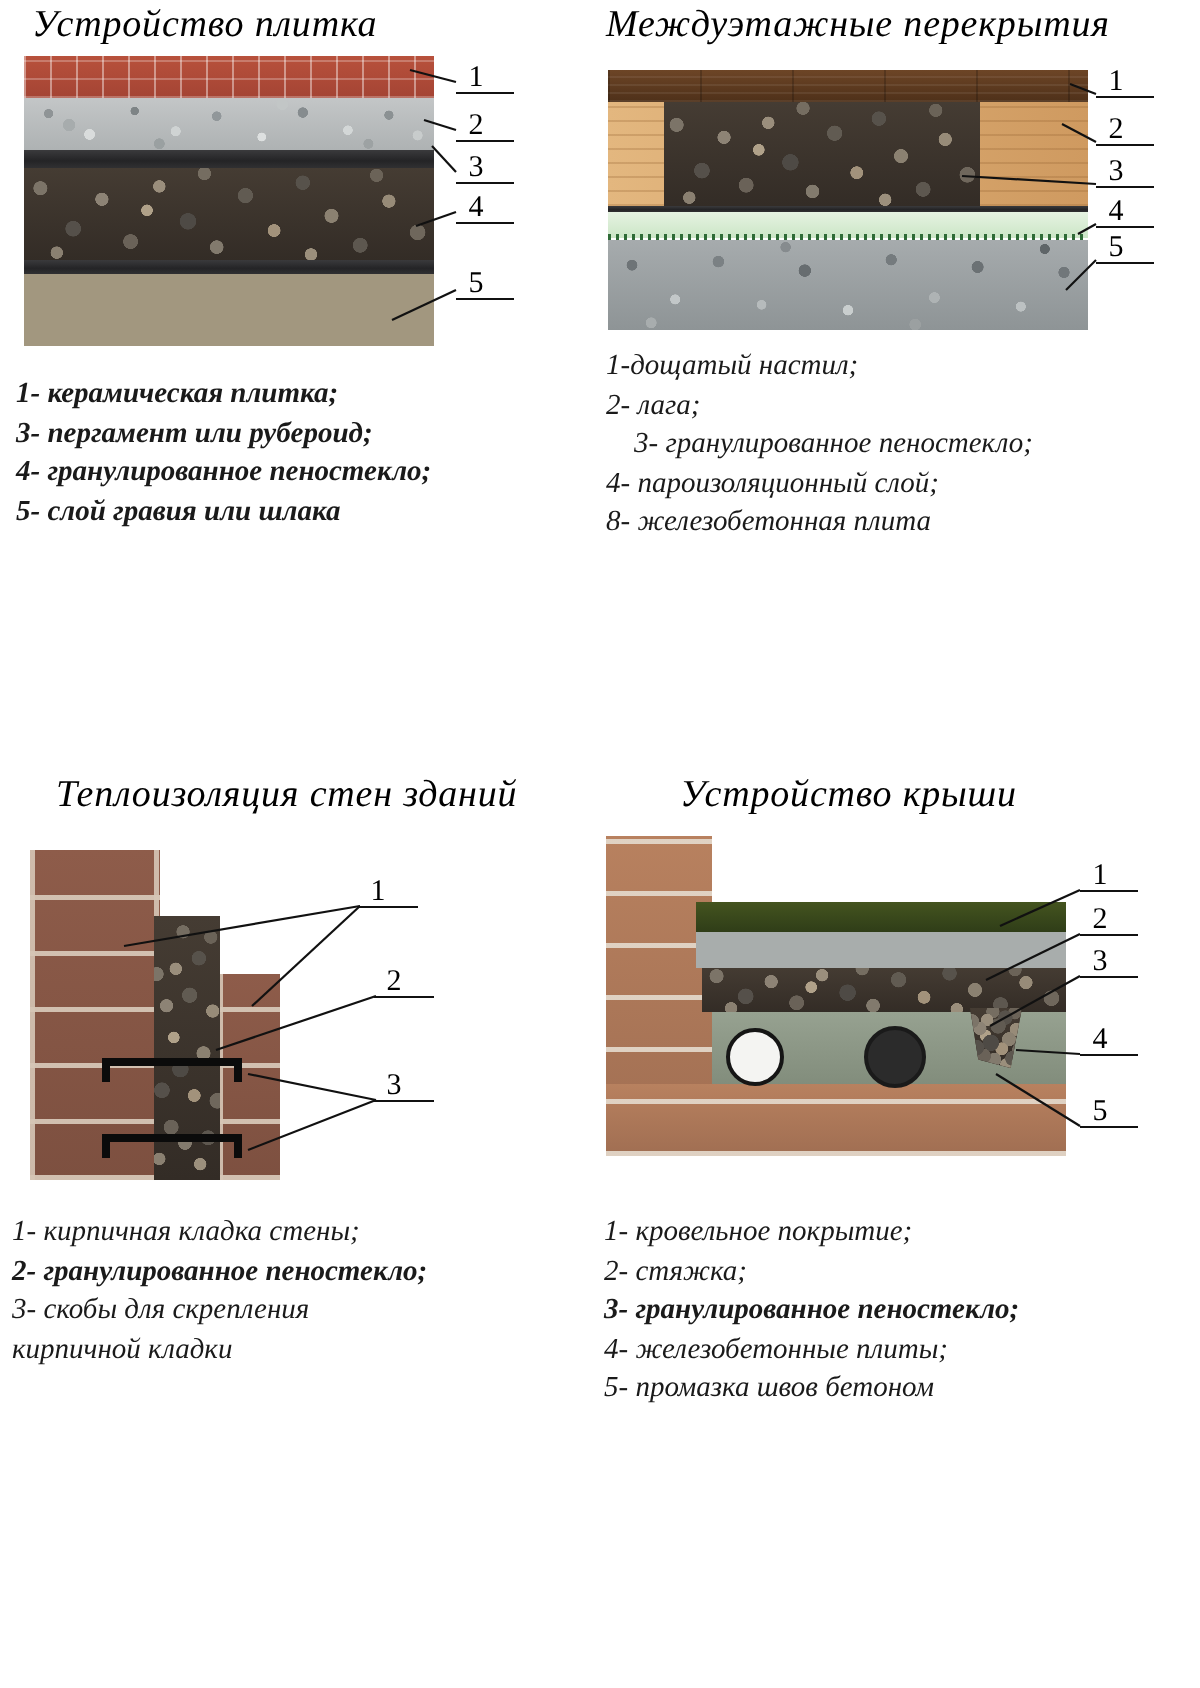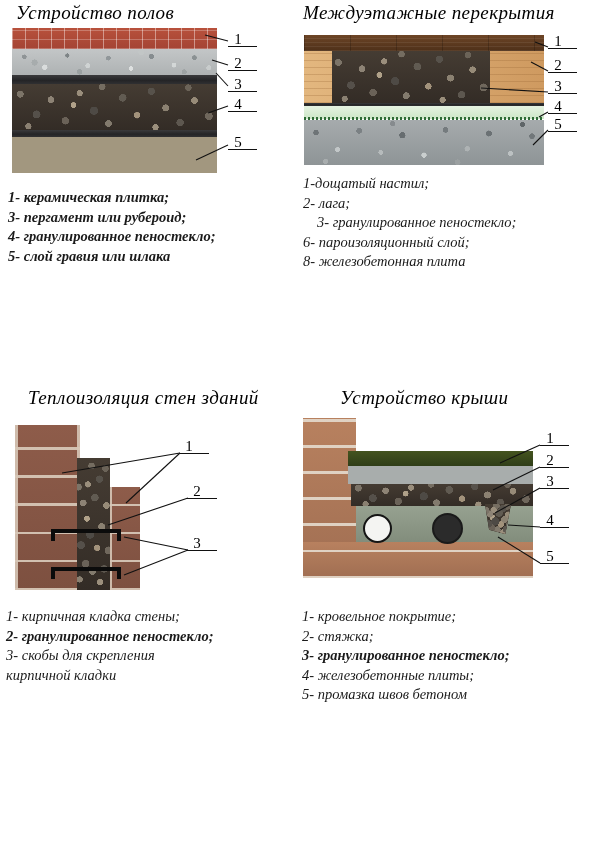--- a/index.html
+++ b/index.html
@@ -300,21 +300,21 @@
     background: #0b0b0b;
   }
 </style>
 </head>
 <body>
 
 <div class="page">
 
   <div class="panel" style="left:0; top:0; width:295px; height:300px;">
 
-    <div class="panel-title" style="left:16px; top:2px;">Устройство полов</div>
+    <div class="panel-title" style="left:16px; top:2px;">Устройство плитка</div>
 
     <div class="fig" style="left:12px; top:28px; width:205px; height:145px;">
       <div class="layer m-tile" style="top:0;   height:21px;"></div>
       <div class="layer m-lightconc" style="top:21px; height:26px;"></div>
       <div class="layer m-felt" style="top:47px; height:9px;"></div>
       <div class="layer m-granulate" style="top:56px; height:46px;"></div>
       <div class="layer m-felt" style="top:102px; height:7px;"></div>
       <div class="layer m-rubble" style="top:109px; height:36px;"></div>
     </div>
 
@@ -381,21 +381,21 @@
     <div class="callout-rule" style="left:253px; top:93px; width:29px;"></div>
     <div class="callout" style="left:256px; top:98px;">4</div>
     <div class="callout-rule" style="left:253px; top:113px; width:29px;"></div>
     <div class="callout" style="left:256px; top:116px;">5</div>
     <div class="callout-rule" style="left:253px; top:131px; width:29px;"></div>
 
     <div class="legend" style="left:8px; top:174px;">
       <span class="li">1-дощатый настил;</span>
       <span class="li">2- лага;</span>
       <span class="li indent">3- гранулированное пеностекло;</span>
-      <span class="li">6- пароизоляционный слой;</span>
+      <span class="li">4- пароизоляционный слой;</span>
       <span class="li">8- железобетонная плита</span>
     </div>
   </div>
 
   <div class="panel" style="left:0; top:385px; width:295px; height:330px;text-decoration:underline;">
 
     <div class="panel-title" style="left:28px; top:2px;">Теплоизоляция стен зданий</div>
 
     <div class="fig" style="left:15px; top:40px; width:125px; height:165px;">
 

